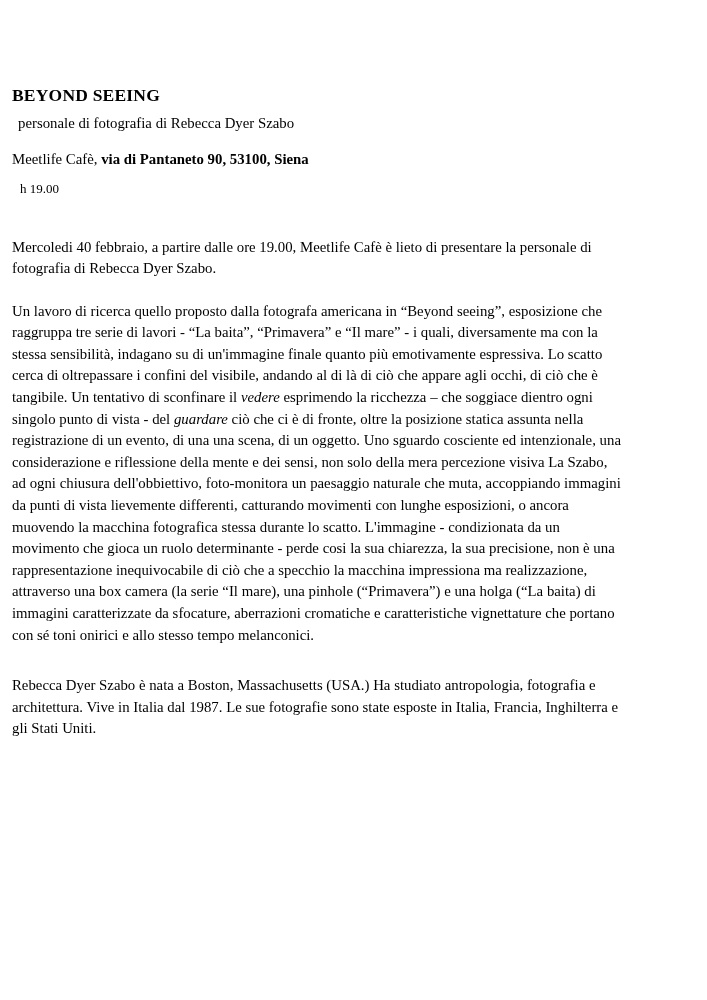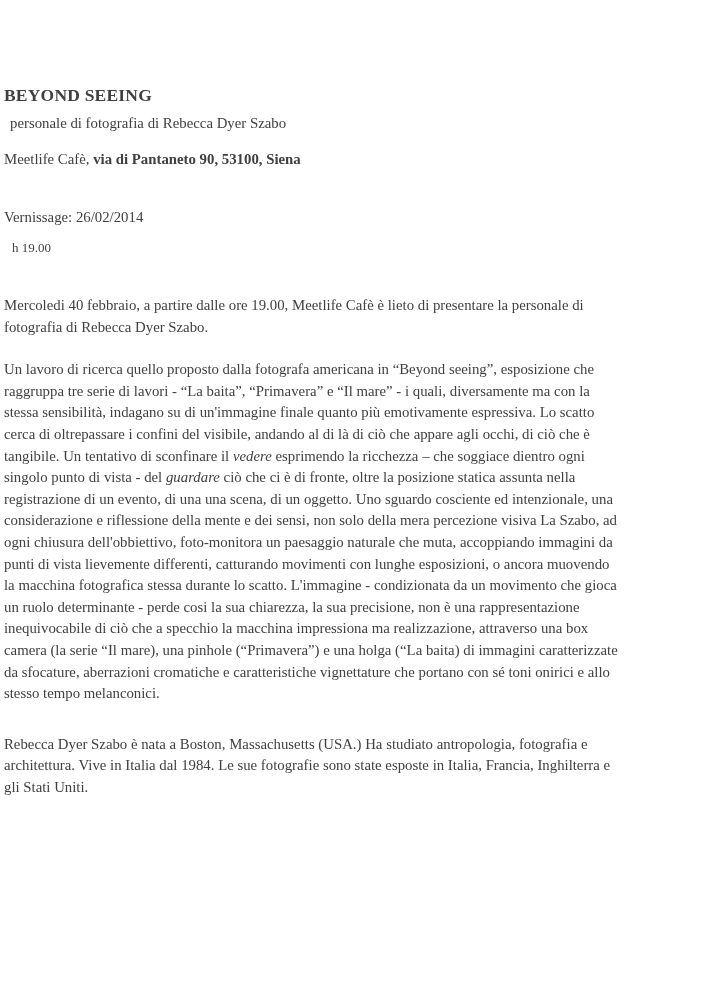--- a/index.html
+++ b/index.html
@@ -6,23 +6,23 @@
     margin: 0;
     padding: 0;
     background: #ffffff;
   }
   .page {
     position: relative;
     width: 651px;
     height: 1000px;
     box-sizing: border-box;
     background: #ffffff;
-    color: #404040;
+    color: #000000;
     font-family: "Liberation Serif", serif;
-    padding: 84px 26px 0 4px;
+    padding: 84px 26px 0 12px;
     overflow: hidden;
   }
   .doc-title {
     margin: 0;
     font-size: 17.5px;
     font-weight: bold;
     line-height: 23px;
     letter-spacing: 0.2px;
   }
   .sub-line {
@@ -53,24 +53,23 @@
 
 <div class="page">
 
   <h1 class="doc-title">BEYOND SEEING</h1>
 
   <p class="sub-line">personale di fotografia di Rebecca Dyer Szabo</p>
 
 
   <p class="venue-line"><span>Meetlife Cafè, </span><span class="bold">via di Pantaneto 90, 53100, Siena</span></p>
 
-  <p class="vernissage-line">Vernissage: 26/02/2014</p>
 
   <p class="time-line">h 19.00</p>
 
 
   <p class="para intro-para">Mercoledi 40 febbraio, a partire dalle ore 19.00, Meetlife Cafè è lieto di presentare la personale di fotografia di Rebecca Dyer Szabo.</p>
 
   <p class="para main-para"><span>Un lavoro di ricerca quello proposto dalla fotografa americana in “Beyond seeing”, esposizione che raggruppa tre serie di lavori - “La baita”, “Primavera” e “Il mare” - i quali, diversamente ma con la stessa sensibilità, indagano su di un'immagine finale quanto più emotivamente espressiva. Lo scatto cerca di oltrepassare i confini del visibile, andando al di là di ciò che appare agli occhi, di ciò che è tangibile. Un tentativo di sconfinare il </span><i>vedere</i><span> esprimendo la ricchezza – che soggiace dientro ogni singolo punto di vista - del </span><i>guardare</i><span> ciò che ci è di fronte, oltre la posizione statica assunta nella registrazione di un evento, di una una scena, di un oggetto. Uno sguardo cosciente ed intenzionale, una considerazione e riflessione della mente e dei sensi, non solo della mera percezione visiva La Szabo, ad ogni chiusura dell'obbiettivo, foto-monitora un paesaggio naturale che muta, accoppiando immagini da punti di vista lievemente differenti, catturando movimenti con lunghe esposizioni, o ancora muovendo la macchina fotografica stessa durante lo scatto. L'immagine - condizionata da un movimento che gioca un ruolo determinante - perde cosi la sua chiarezza, la sua precisione, non è una rappresentazione inequivocabile di ciò che a specchio la macchina impressiona ma realizzazione, attraverso una box camera (la serie “Il mare),  una pinhole (“Primavera”) e una holga (“La baita) di immagini caratterizzate da sfocature, aberrazioni cromatiche e caratteristiche vignettature che portano con sé toni onirici e allo stesso tempo melanconici.</span></p>
 
-  <p class="para bio-para">Rebecca Dyer Szabo è nata a Boston, Massachusetts (USA.) Ha studiato antropologia, fotografia e architettura. Vive in Italia dal 1984. Le sue fotografie sono state esposte in Italia, Francia, Inghilterra e gli Stati Uniti.</p>
+  <p class="para bio-para">Rebecca Dyer Szabo è nata a Boston, Massachusetts (USA.) Ha studiato antropologia, fotografia e architettura. Vive in Italia dal 1987. Le sue fotografie sono state esposte in Italia, Francia, Inghilterra e gli Stati Uniti.</p>
 
 </div>
 
 </body></html>

